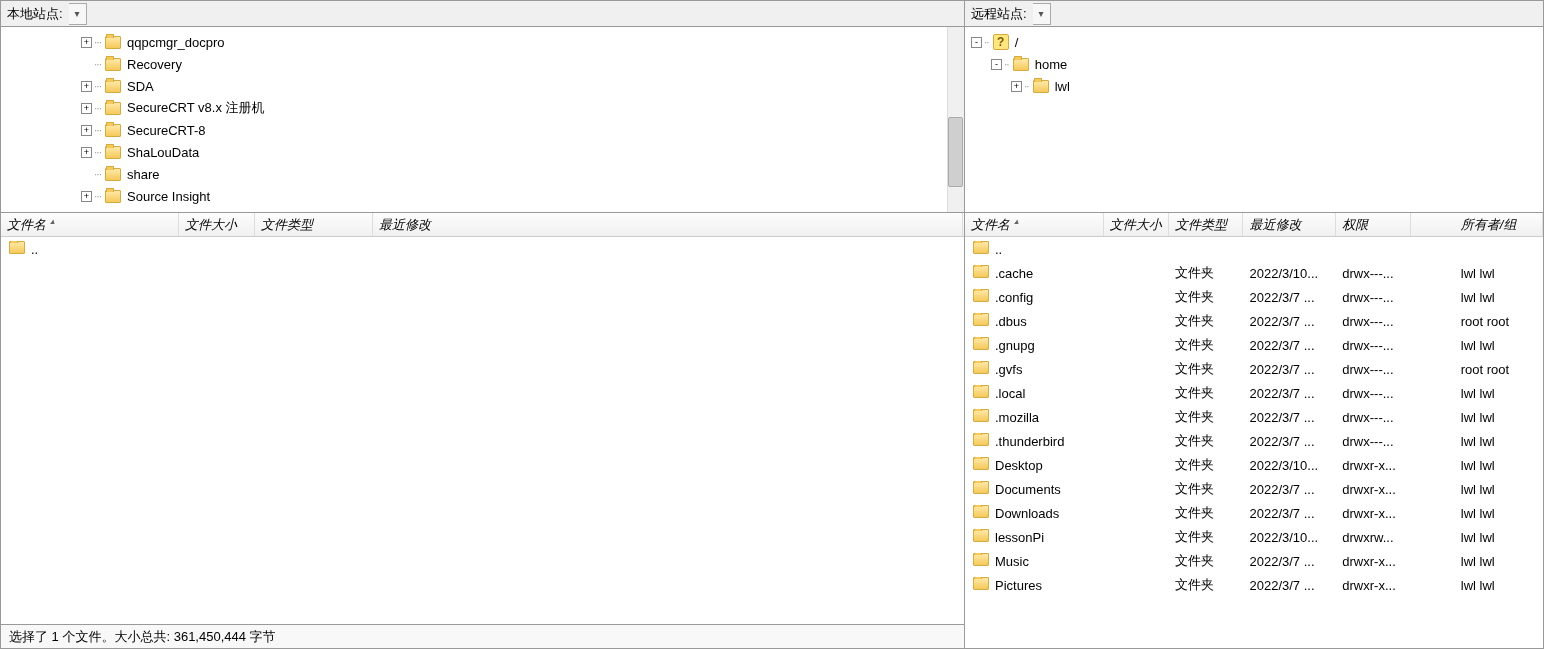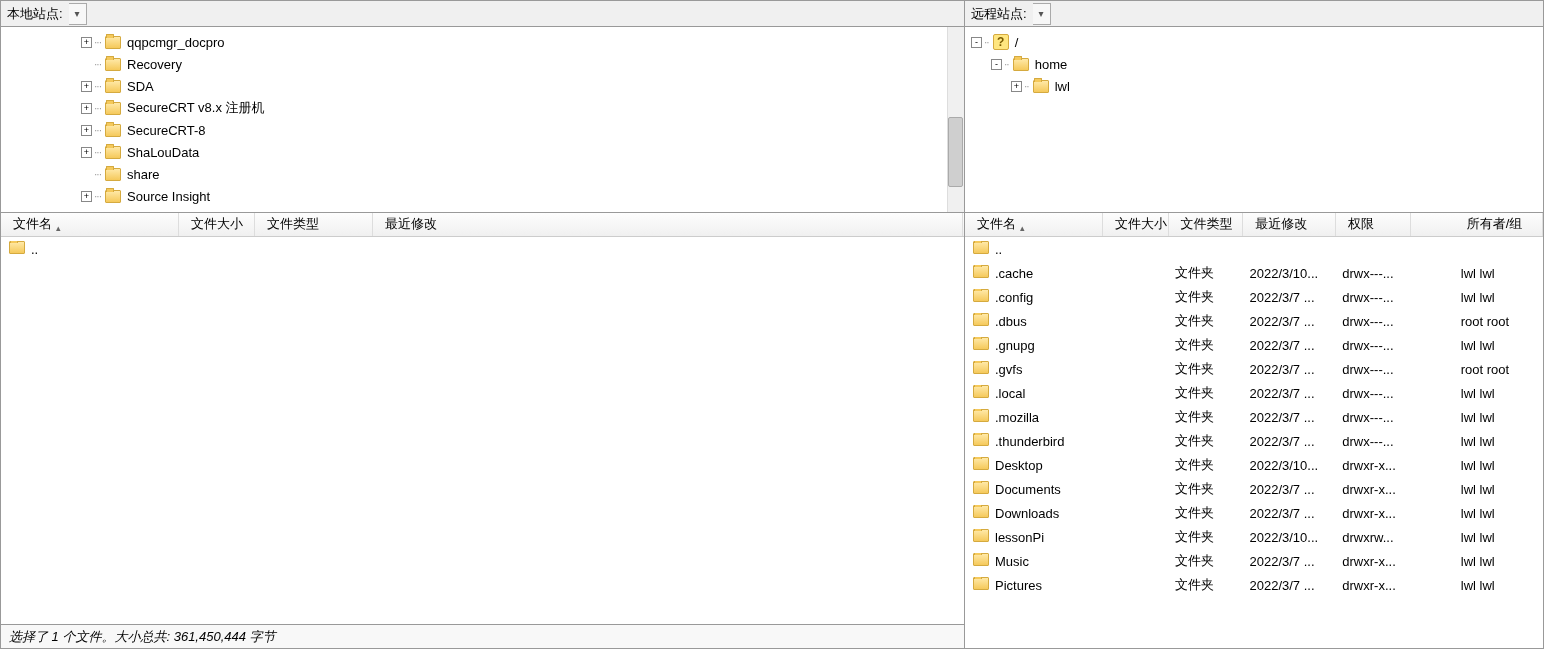--- a/index.html
+++ b/index.html
@@ -18,28 +18,28 @@
     .tree-thumb { position: absolute; right: 1px; width: 15px; background: #cfcfcf; border: 1px solid #aaa; border-radius: 2px; }
     .tree-row { display: flex; align-items: center; height: 22px; padding-left: 0; }
     .tree-row .spacer { display: inline-block; }
     .tree-row .toggle { width: 11px; height: 11px; border: 1px solid #888; display: inline-flex; align-items: center; justify-content: center; font-size: 9px; line-height: 1; margin-right: 2px; background: #fff; cursor: pointer; }
     .tree-row .toggle-empty { width: 11px; height: 11px; display: inline-block; margin-right: 2px; }
     .tree-row .conn { color: #999; font-size: 10px; margin: 0 2px 0 0; letter-spacing: -1px; }
     .folder-icon { width: 16px; height: 13px; background: linear-gradient(to bottom, #ffe9a8, #f5c95b); border: 1px solid #d5aa3f; border-radius: 1px; margin: 0 6px 0 2px; display: inline-block; position: relative; }
     .folder-icon::before { content: ''; position: absolute; top: -3px; left: 0; width: 6px; height: 3px; background: #f5c95b; border: 1px solid #d5aa3f; border-bottom: none; border-radius: 1px 1px 0 0; }
     .question-icon { width: 16px; height: 16px; background: #ffe680; border: 1px solid #d5aa3f; border-radius: 2px; display: inline-flex; align-items: center; justify-content: center; font-weight: bold; color: #7a5b00; font-size: 12px; margin: 0 6px 0 2px; }
     .file-list-header { height: 24px; display: flex; background: linear-gradient(#fdfdfd,#f0f0f0); border-bottom: 1px solid #ccc; }
-    .col { border-right: 1px solid #ddd; padding: 3px 12px; overflow: hidden; white-space: nowrap; position: relative; display: flex; align-items: flex-end; }
+    .col { border-right: 1px solid #ddd; padding: 3px 6px; overflow: hidden; white-space: nowrap; position: relative; display: flex; align-items: flex-start; font-style: italic; }
     .col .sort { font-size: 9px; color: #666; margin-left: 4px; }
     .file-list { flex: 1; overflow-y: auto; background: #fff; }
     .file-row { display: flex; height: 24px; align-items: center; }
     .file-row .cell { padding: 0 6px; overflow: hidden; white-space: nowrap; text-overflow: ellipsis; }
     .zip-icon { width: 14px; height: 14px; border: 1px solid #6a8fc1; background: linear-gradient(to bottom, #e2ecfa, #b3c9e8); display: inline-block; margin-right: 4px; vertical-align: middle; position: relative; }
     .zip-icon::after { content: ''; position: absolute; left: 5px; top: 2px; bottom: 2px; width: 2px; background: repeating-linear-gradient(#6a8fc1, #6a8fc1 1px, transparent 1px, transparent 2px); }
-    .status-bar { height: 24px; border-top: 1px solid #999; padding: 3px 8px; background: #f8f8f8; display: flex; align-items: center; font-style: italic; }
+    .status-bar { height: 24px; border-top: 1px solid #999; padding: 3px 8px; background: #f8f8f8; display: flex; align-items: center; }
     
     .lw-name { width: 178px; }
     .lw-size { width: 76px; text-align: right; }
     .lw-type { width: 118px; }
     .lw-date { width: 590px; }
     
     .rw-name { width: 150px; }
     .rw-size { width: 70px; text-align: right; }
     .rw-type { width: 80px; }
     .rw-date { width: 100px; }

